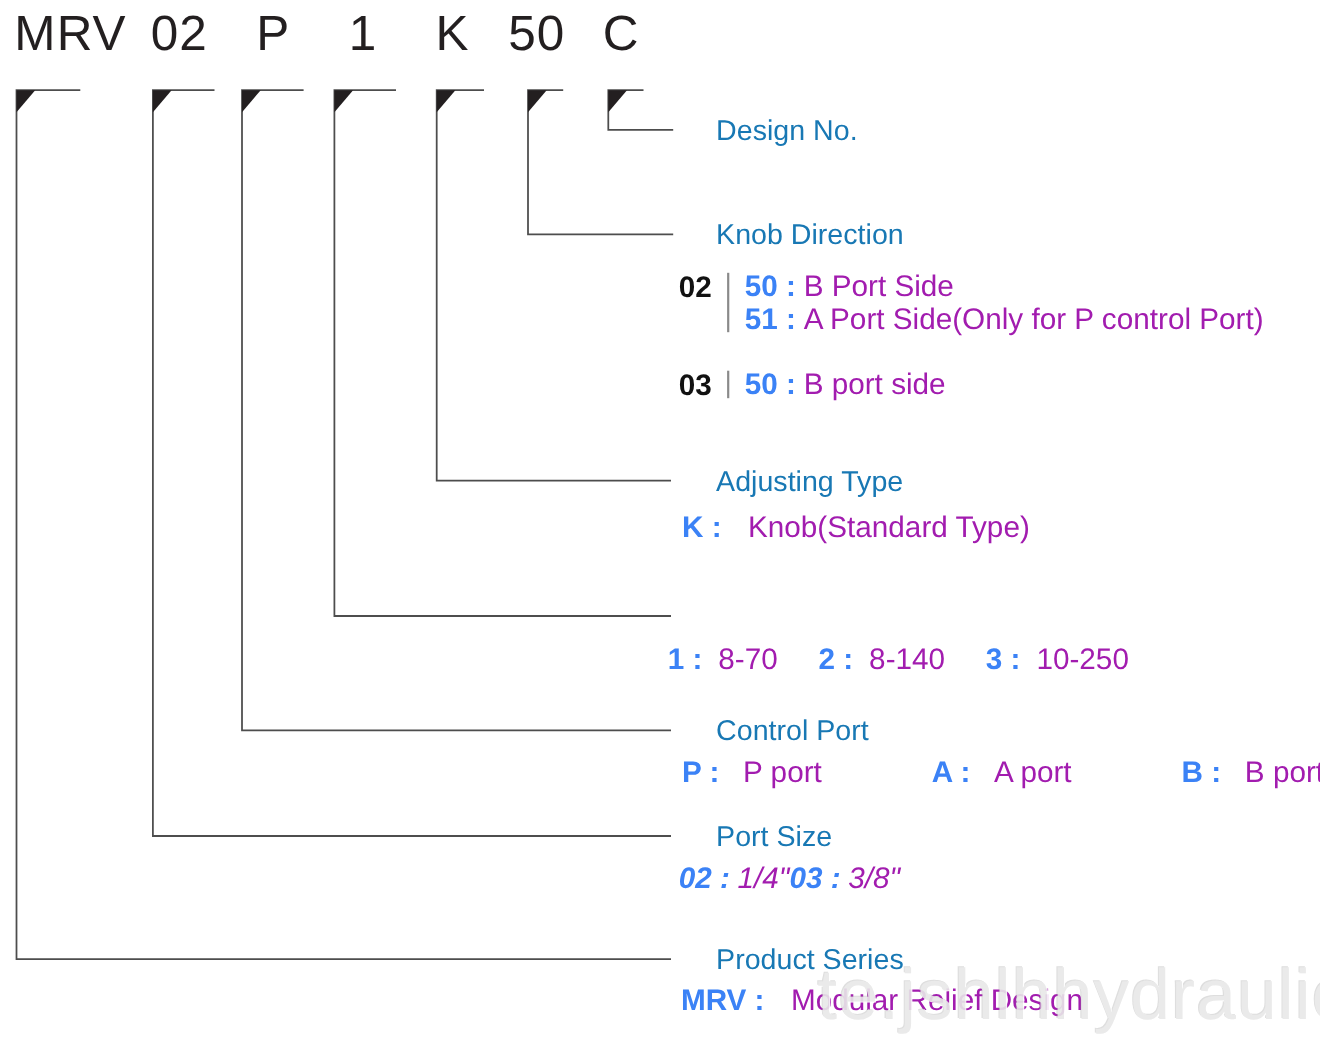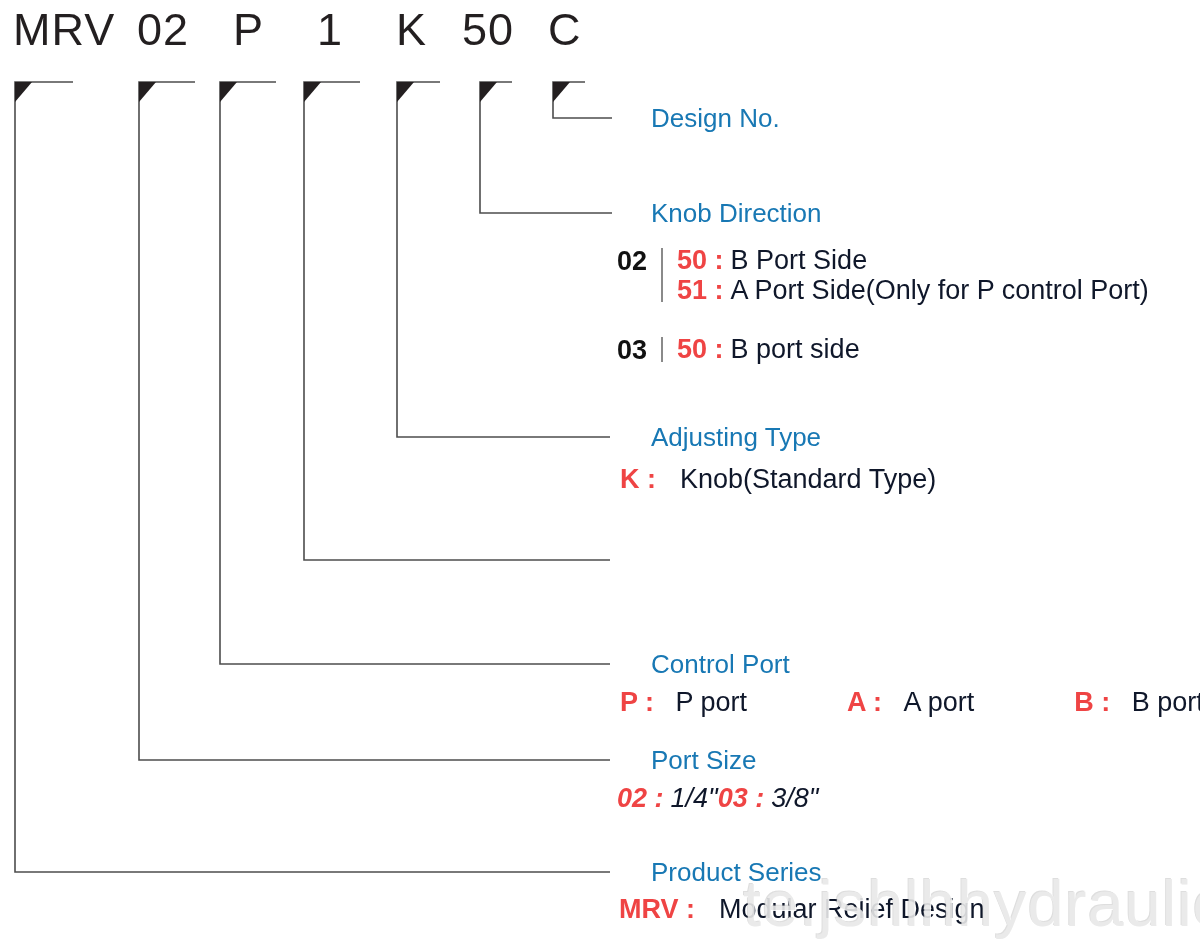--- a/index.html
+++ b/index.html
@@ -42,22 +42,22 @@
   
   .opt-row{
     position:absolute;
     display:flex;
     align-items:flex-start;
     font-size:27px;
     line-height:30px;
     white-space:nowrap;
     z-index:2;
   }
-  .code-b{font-weight:700;color:#ef4444;}
-  .desc{font-weight:400;color:#0f172a;}
+  .code-b{font-weight:700;color:#3b82f6;}
+  .desc{font-weight:400;color:#a21caf;}
   .gap-sm{margin-left:7px;}
   .gap-md{margin-left:14px;}
   .gap-lg{margin-left:24px;}
   
   .knob-group{
     position:absolute;
     display:flex;
     align-items:stretch;
     font-size:27px;
     line-height:30px;
@@ -155,20 +155,34 @@
       </span>
     </span>
   </div>
 
   <div class="sec-label" style="top:423px">Adjusting Type</div>
   <div class="opt-row" style="left:620px;top:464px">
     <span class="code-b">K :</span>
     <span class="desc gap-lg">Knob(Standard Type)</span>
   </div>
 
+  <div class="opt-row h-list" style="left:607px;top:584px">
+    <span class="pressure-item">
+      <span class="code-b">1 :</span>
+      <span class="desc gap-sm">8-70</span>
+    </span>
+    <span class="pressure-item">
+      <span class="code-b">2 :</span>
+      <span class="desc gap-sm">8-140</span>
+    </span>
+    <span class="pressure-item">
+      <span class="code-b">3 :</span>
+      <span class="desc gap-sm">10-250</span>
+    </span>
+  </div>
 
   <div class="sec-label" style="top:650px">Control Port</div>
   <div class="opt-row h-list" style="left:620px;top:687px">
     <span class="control-item">
       <span class="code-b">P :</span>
       <span class="desc gap-md">P port</span>
     </span>
     <span class="control-item">
       <span class="code-b">A :</span>
       <span class="desc gap-md">A port</span>

